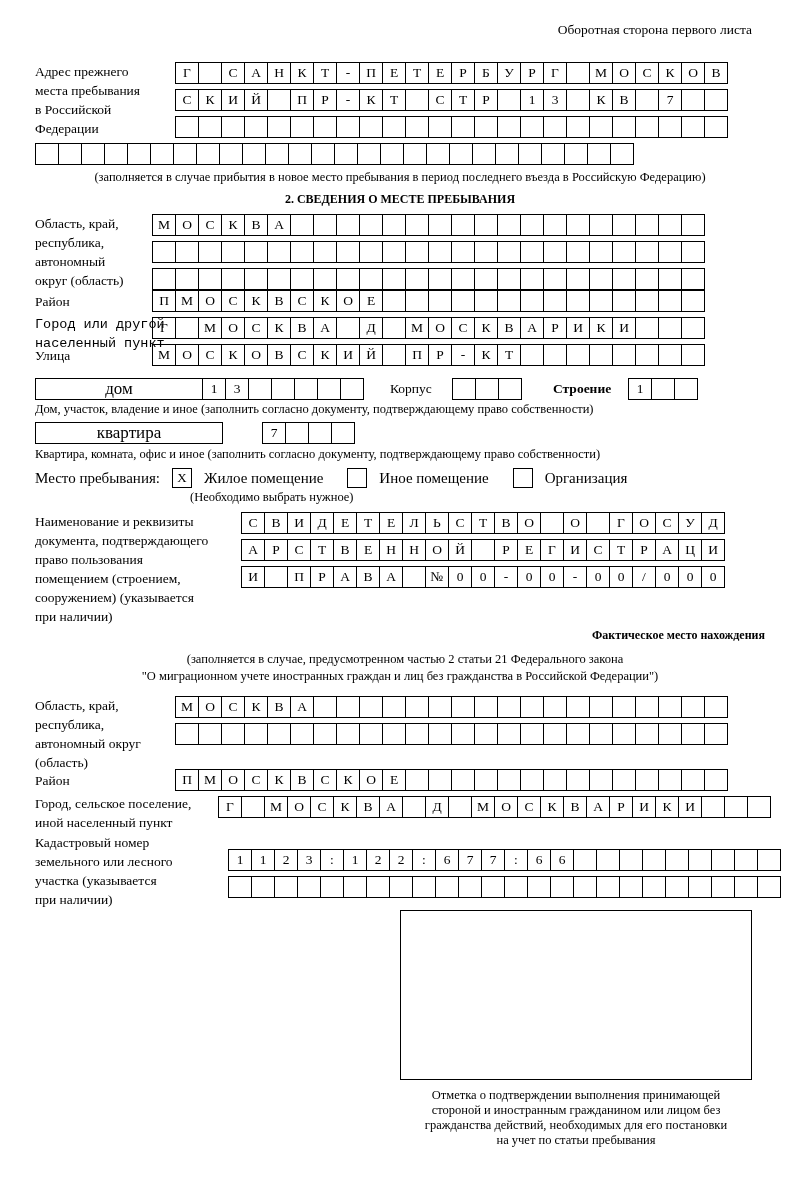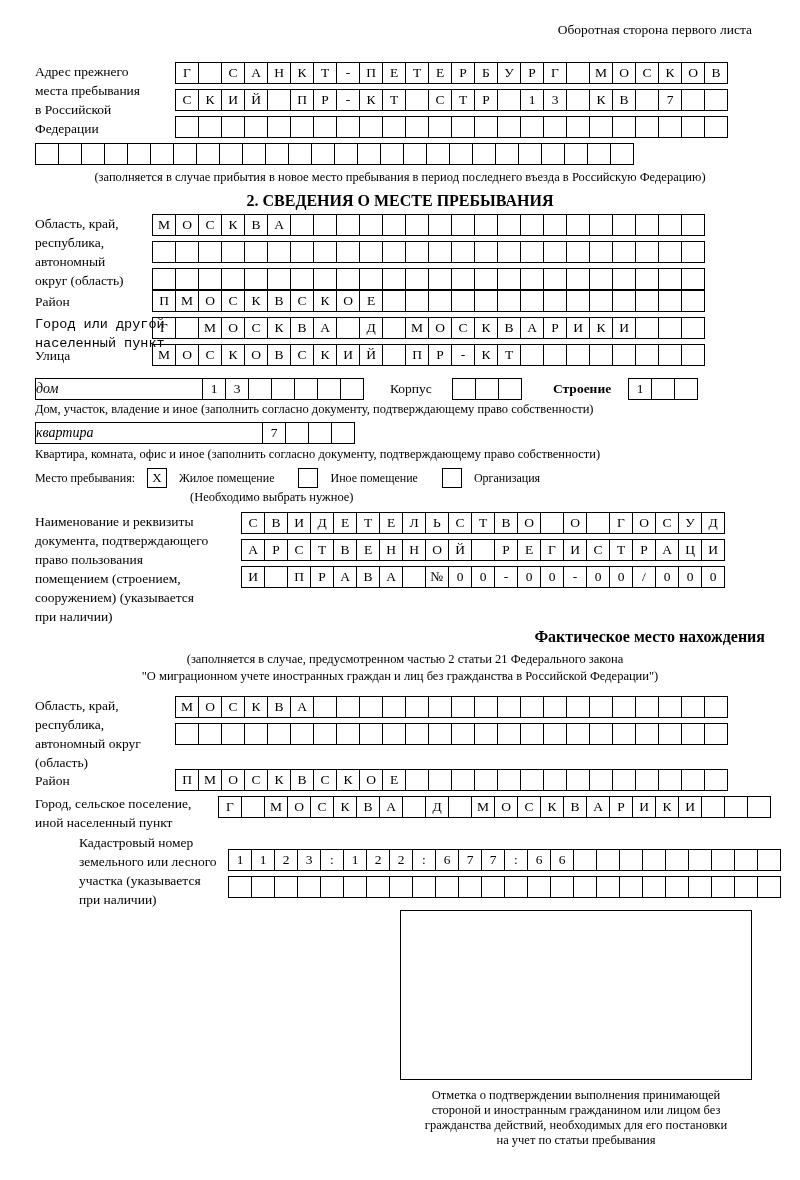--- a/index.html
+++ b/index.html
@@ -29,39 +29,38 @@
     box-sizing:border-box;
     font-size:13.5px;
     line-height:20px;
     text-align:center;
     font-family:"Liberation Serif", serif;
   }
   .framed{
     border:1px solid #000;
     box-sizing:border-box;
     height:22px;
-    font-size:14px;
+    font-size:17px;
     line-height:20px;
-    text-align:left;
-    font-style:italic;
+    text-align:center;
   }
   .bigbox{
     position:absolute;
     border:1px solid #000;
     box-sizing:border-box;
   }
   .checkbox{
     width:20px;height:20px;border:1px solid #000;
     display:inline-block;box-sizing:border-box;
     text-align:center;font-size:13px;line-height:18px;
     vertical-align:middle;
   }
-  .inline-lbl{font-size:12px;vertical-align:middle;}
+  .inline-lbl{font-size:15px;vertical-align:middle;}
   .note{font-size:12.5px;}
-  .sect-title{font-weight:bold;font-size:16px;}
+  .sect-title{font-weight:bold;font-size:12px;}
 </style>
 </head>
 <body>
 
 <div class="page">
 
   <div class="hdr-right">Оборотная сторона первого листа</div>
 
   <div class="row lbl" style="left:35px;top:62px;width:140px;">
     <div>Адрес прежнего</div>
@@ -370,21 +369,21 @@
       <div class="cell"></div>
     </div>
   <div class="row lbl" style="left:553px;top:379px;font-weight:bold;">Строение</div>
   <div class="row cells" id="stro" style="left:628px;top:378px;">
       <div class="cell">1</div>
       <div class="cell"></div>
       <div class="cell"></div>
     </div>
   <div class="row note" style="left:35px;top:402px;width:730px;">Дом, участок, владение и иное (заполнить согласно документу, подтверждающему право собственности)</div>
 
-  <div class="row framed" style="left:35px;top:422px;width:228px;">квартира</div>
+  <div class="row framed" style="left:35px;top:422px;width:188px;">квартира</div>
   <div class="row cells" id="kv" style="left:262px;top:422px;">
       <div class="cell">7</div>
       <div class="cell"></div>
       <div class="cell"></div>
       <div class="cell"></div>
     </div>
   <div class="row note" style="left:35px;top:447px;width:730px;">Квартира, комната, офис и иное (заполнить согласно документу, подтверждающему право собственности)</div>
 
   <div class="row" style="left:35px;top:468px;width:730px;">
     <span class="inline-lbl">Место пребывания:</span>
@@ -590,21 +589,21 @@
       <div class="cell">А</div>
       <div class="cell">Р</div>
       <div class="cell">И</div>
       <div class="cell">К</div>
       <div class="cell">И</div>
       <div class="cell"></div>
       <div class="cell"></div>
       <div class="cell"></div>
     </div>
 
-  <div class="row lbl" style="left:35px;top:833px;width:185px;margin-left:44px;">
+  <div class="row lbl" style="left:35px;top:833px;width:185px;">
     <div>Кадастровый номер</div>
     <div>земельного или лесного</div>
     <div>участка (указывается</div>
     <div>при наличии)</div>
   </div>
   <div class="row cells" id="cd0" style="left:228px;top:849px;">
       <div class="cell">1</div>
       <div class="cell">1</div>
       <div class="cell">2</div>
       <div class="cell">3</div>

